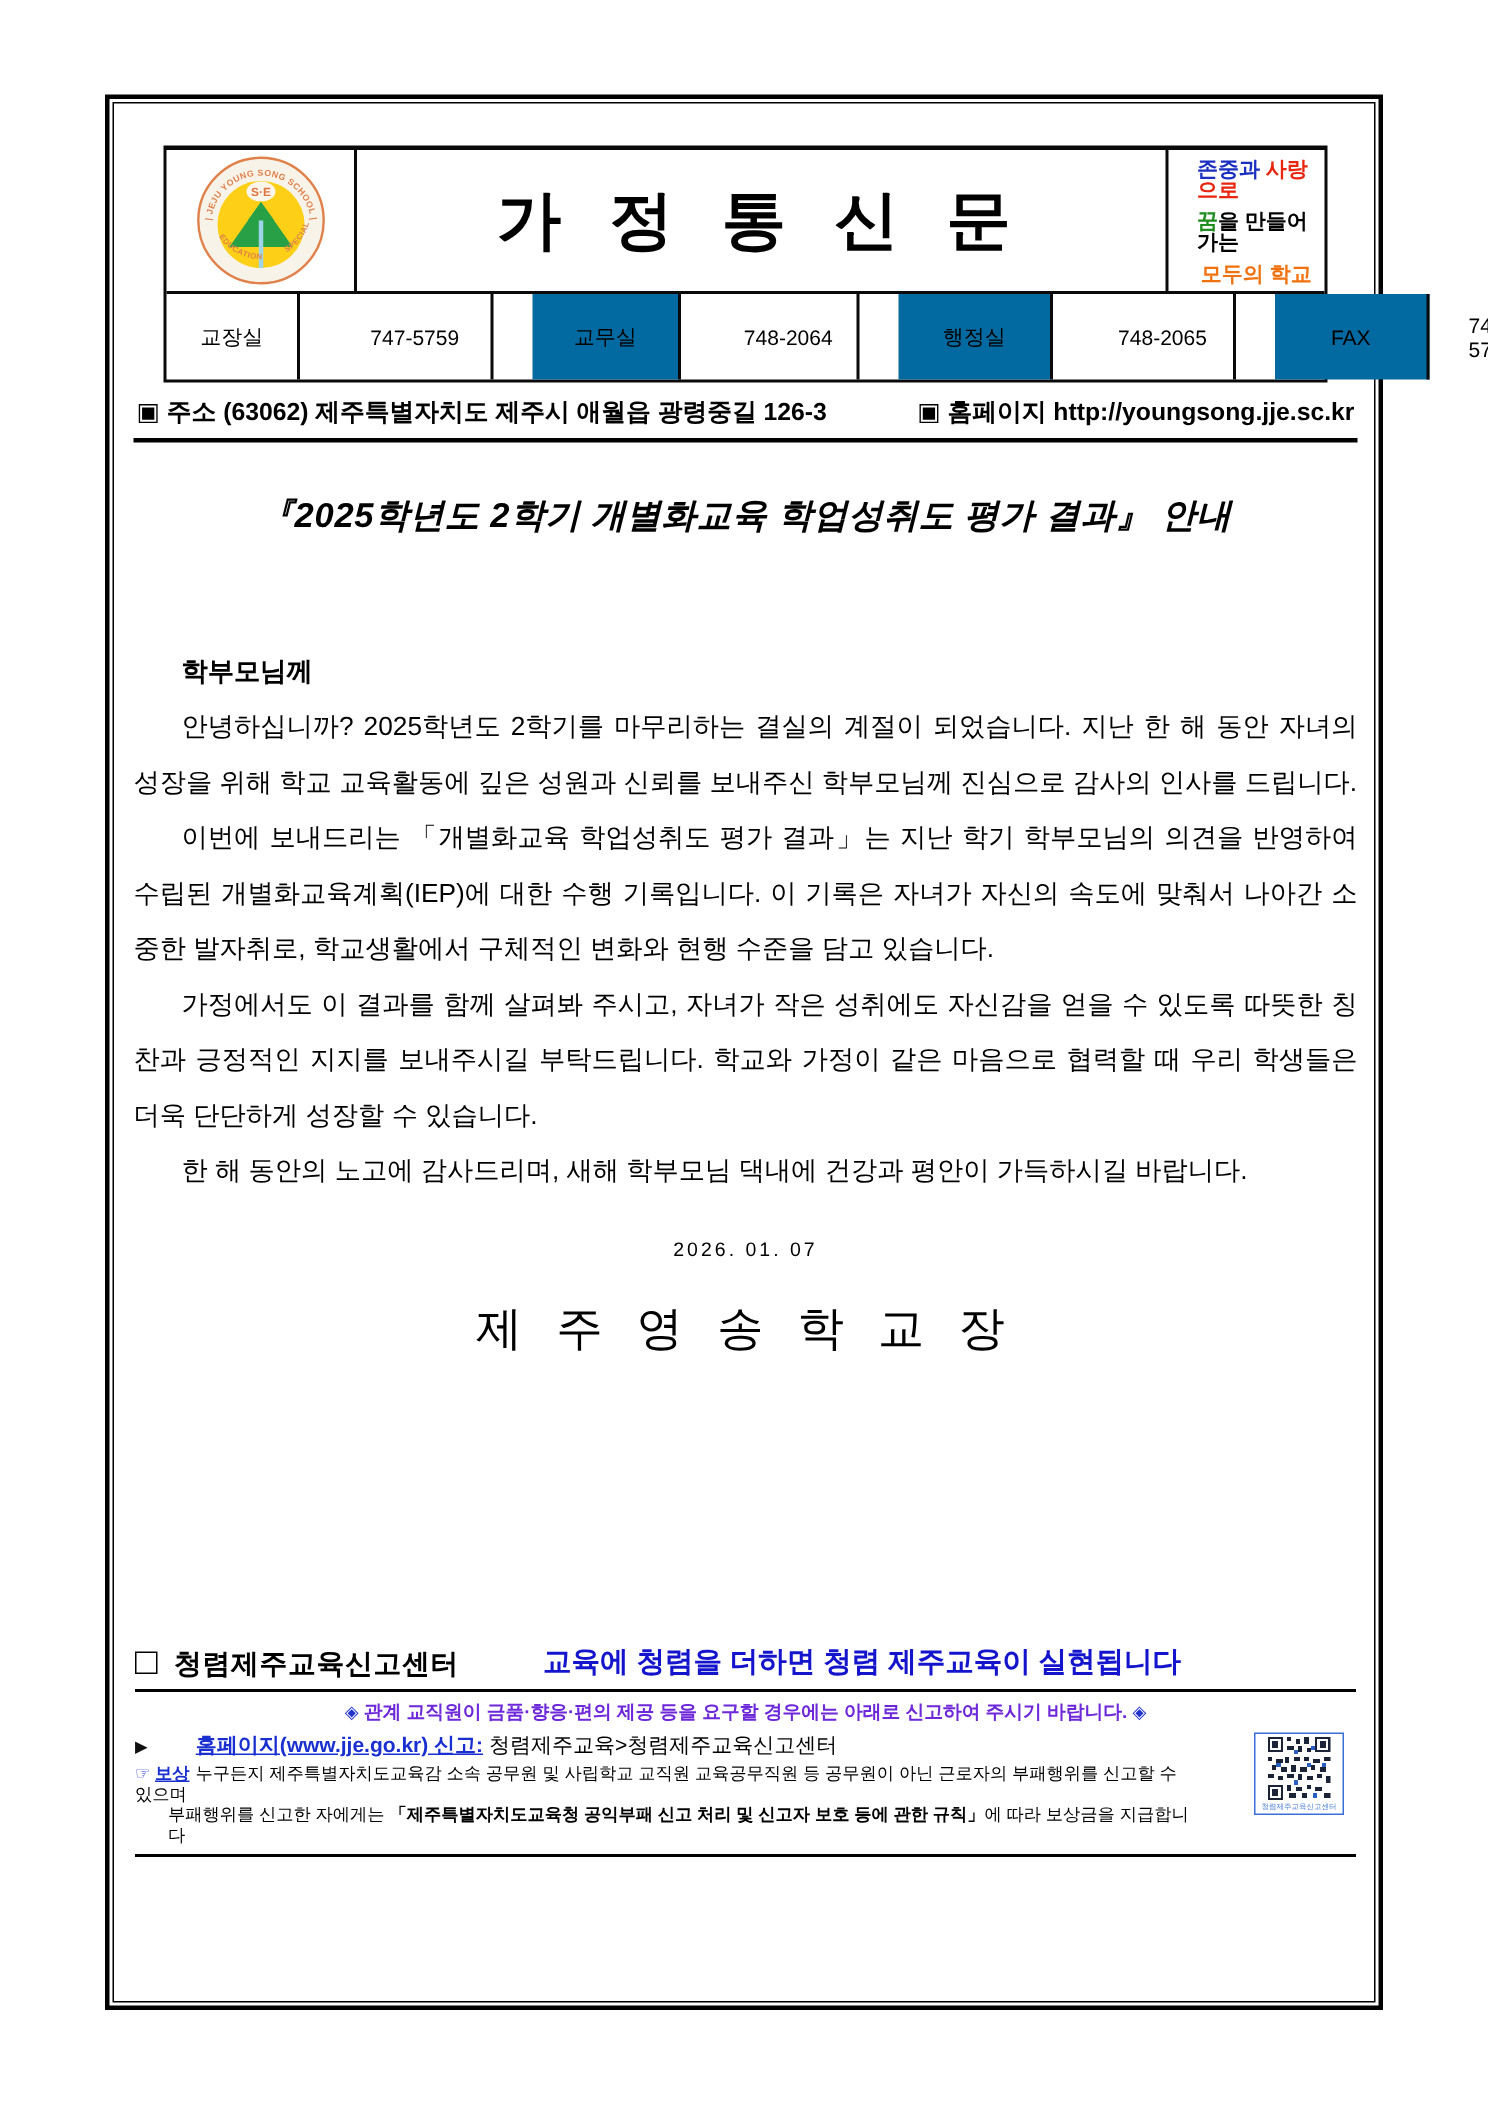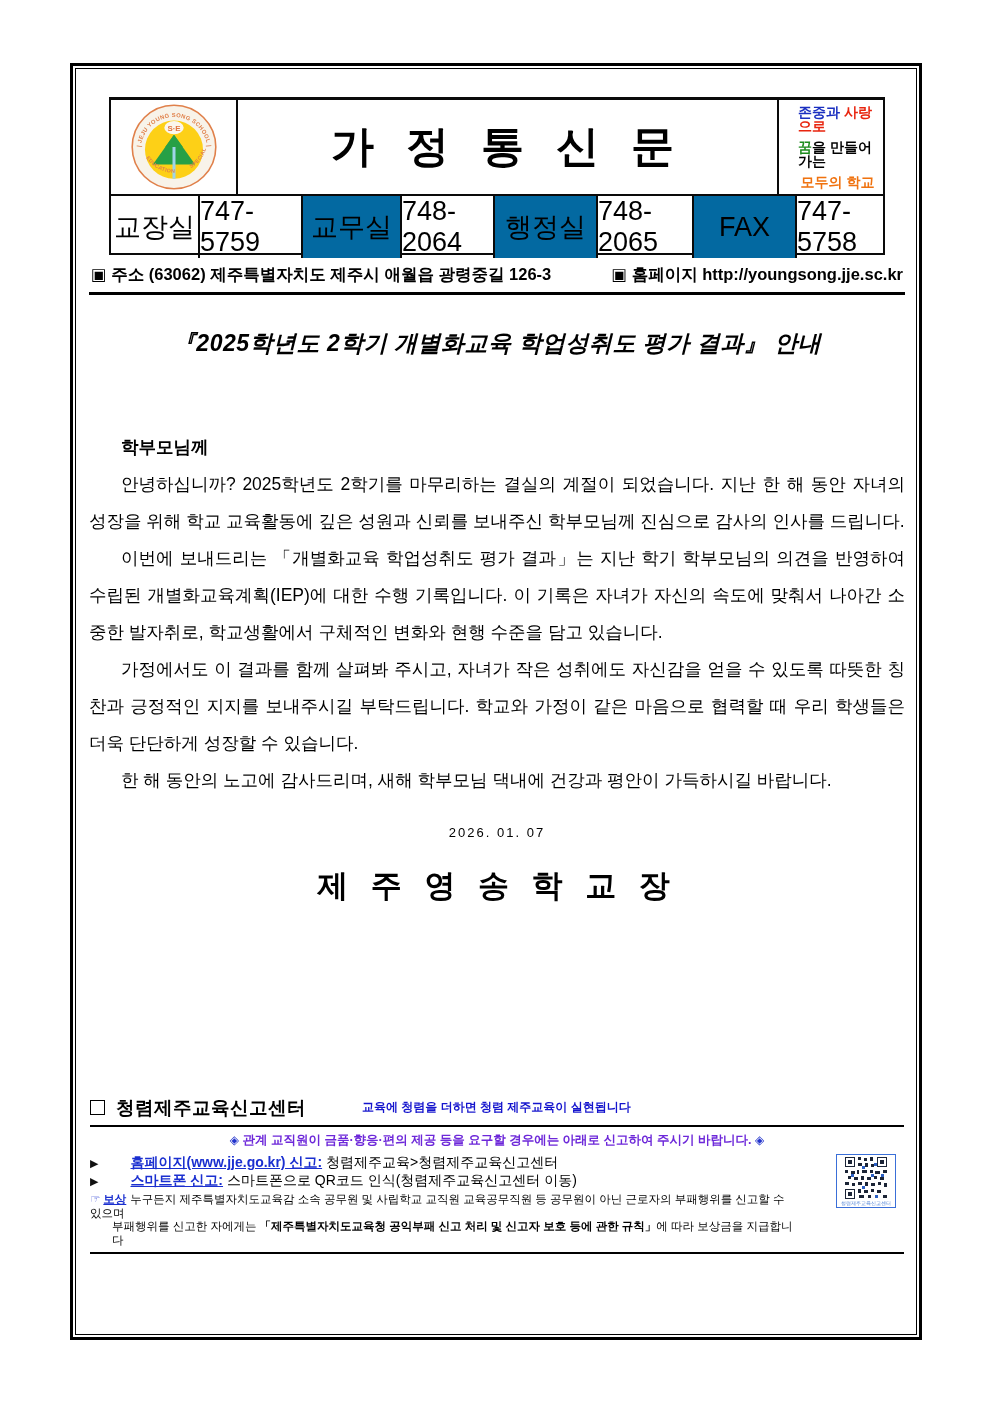--- a/index.html
+++ b/index.html
@@ -26,43 +26,43 @@
     font-size:43px; font-weight:bold; letter-spacing:10px; white-space:nowrap;
   }
   .slogan-cell {
     display:flex; flex-direction:column; justify-content:center; gap:7px;
     font-size:14px; font-weight:bold; padding-left:19px; line-height:1;
   }
   .slogan-cell .l3 { text-align:center; padding-right:6px; }
   .c-blue { color:#1a2fc0; } .c-red { color:#e8250f; }
   .c-green { color:#1e8c1e; } .c-orange { color:#f0720f; }
 
-  .head-contacts { display:grid; grid-template-columns:89px 103px 99px 93px 103px 96px 103px 1fr; height:57px; font-size:27px; }
+  .head-contacts { display:grid; grid-template-columns:89px 103px 99px 93px 103px 96px 103px 1fr; height:57px; font-size:14px;gap:26px; }
   .head-contacts .cell { display:flex; align-items:center; justify-content:center; border-right:2px solid #0a0a0a; }
   .head-contacts .cell:last-child { border-right:none; }
   .head-contacts .gray { background:#0369a1; }
 
   
   .addr-row { display:flex; justify-content:space-between; margin:9px 2px 0 2px; font-size:16.5px; font-weight:bold; white-space:nowrap; }
   .head-rule { border-top:3px solid #000; margin-top:6px; }
 
   
   .doc-title { margin-top:33px; text-align:center; font-size:23px; font-weight:bold; letter-spacing:0.5px;font-style:italic; }
   .body-text { margin-top:70px; font-size:17.5px; line-height:37px; text-align:justify; }
   .body-text p { margin:0; text-indent:32px; }
   .salutation { font-weight:bold; }
   .doc-date { margin-top:26px; text-align:center; font-size:13px; font-weight:normal; letter-spacing:2px; }
-  .doc-sign { margin-top:25px; text-align:center; font-size:31px; font-weight:bold; letter-spacing:7px; white-space:nowrap; }
+  .doc-sign { margin-top:25px; text-align:center; font-size:31px; font-weight:normal; letter-spacing:7px; white-space:nowrap; }
 
   
   .footer { position:absolute; left:14px; right:12px; top:1026px; }
   .f-head { display:flex; align-items:center; }
   .f-checkbox { width:13px; height:13px; border:1.5px solid #000; display:inline-block; margin-right:11px; flex:none; }
   .f-name { font-size:18.5px; font-weight:bold; letter-spacing:0.5px; }
-  .f-slogan { color:#1414cd; font-size:12px; font-weight:bold; margin-left:56px; }
+  .f-slogan { color:#1414cd; font-size:19px; font-weight:bold; margin-left:56px; }
   .f-rule { border-top:2.5px solid #000; margin-top:5px; }
   .f-notice { text-align:center; font-size:12.5px; font-weight:bold; margin-top:5px; }
   .f-notice .txt { color:#6d28d9; }
   .dia { color:#2233cc; font-size:12px; }
   .f-list { margin-top:5px; position:relative; padding-right:108px; }
   .f-line { font-size:14px; line-height:17px; white-space:nowrap; }
   .f-line .marker { color:#111; font-size:11px; margin-right:4px; }
   .blue-link { color:#1a2fd0; font-weight:bold; text-decoration:underline;margin-left:28px; }
   .f-reward { font-size:11.5px; line-height:13.5px; margin-top:3px; }
   .f-reward .hand { color:#1a2fd0; margin-right:3px; }
@@ -157,23 +157,20 @@
       </div>
       <div class="f-rule"></div>
       <div class="f-notice">
         <span class="dia">◈</span>
         <span class="txt">관계 교직원이 금품·향응·편의 제공 등을 요구할 경우에는 아래로 신고하여 주시기 바랍니다.</span>
         <span class="dia">◈</span>
       </div>
       <div class="f-list">
         <div class="f-line">
           <span class="marker">▶</span><span class="blue-link">홈페이지(www.jje.go.kr) 신고:</span><span> 청렴제주교육&gt;청렴제주교육신고센터</span>
-        </div>
-        <div class="f-line">
-          <span class="marker">▶</span><span class="blue-link">스마트폰 신고:</span><span> 스마트폰으로 QR코드 인식(청렴제주교육신고센터 이동)</span>
         </div>
         <div class="f-reward">
           <span class="hand">☞</span><span class="lbl">보상</span><span>누구든지 제주특별자치도교육감 소속 공무원 및 사립학교 교직원 교육공무직원 등 공무원이 아닌 근로자의 부패행위를 신고할 수 있으며</span>
           <span class="cont"><span>부패행위를 신고한 자에게는 </span><span class="b">「제주특별자치도교육청 공익부패 신고 처리 및 신고자 보호 등에 관한 규칙」</span><span>에 따라 보상금을 지급합니다</span></span>
         </div>
         <div class="qr-box">
           <svg width="42" height="42" viewBox="0 0 29 29" shape-rendering="crispEdges">
             <rect x="0" y="0" width="29" height="29" fill="#ffffff"></rect>
             <g fill="#1b2436">
               <rect x="0" y="0" width="7" height="7"></rect>

